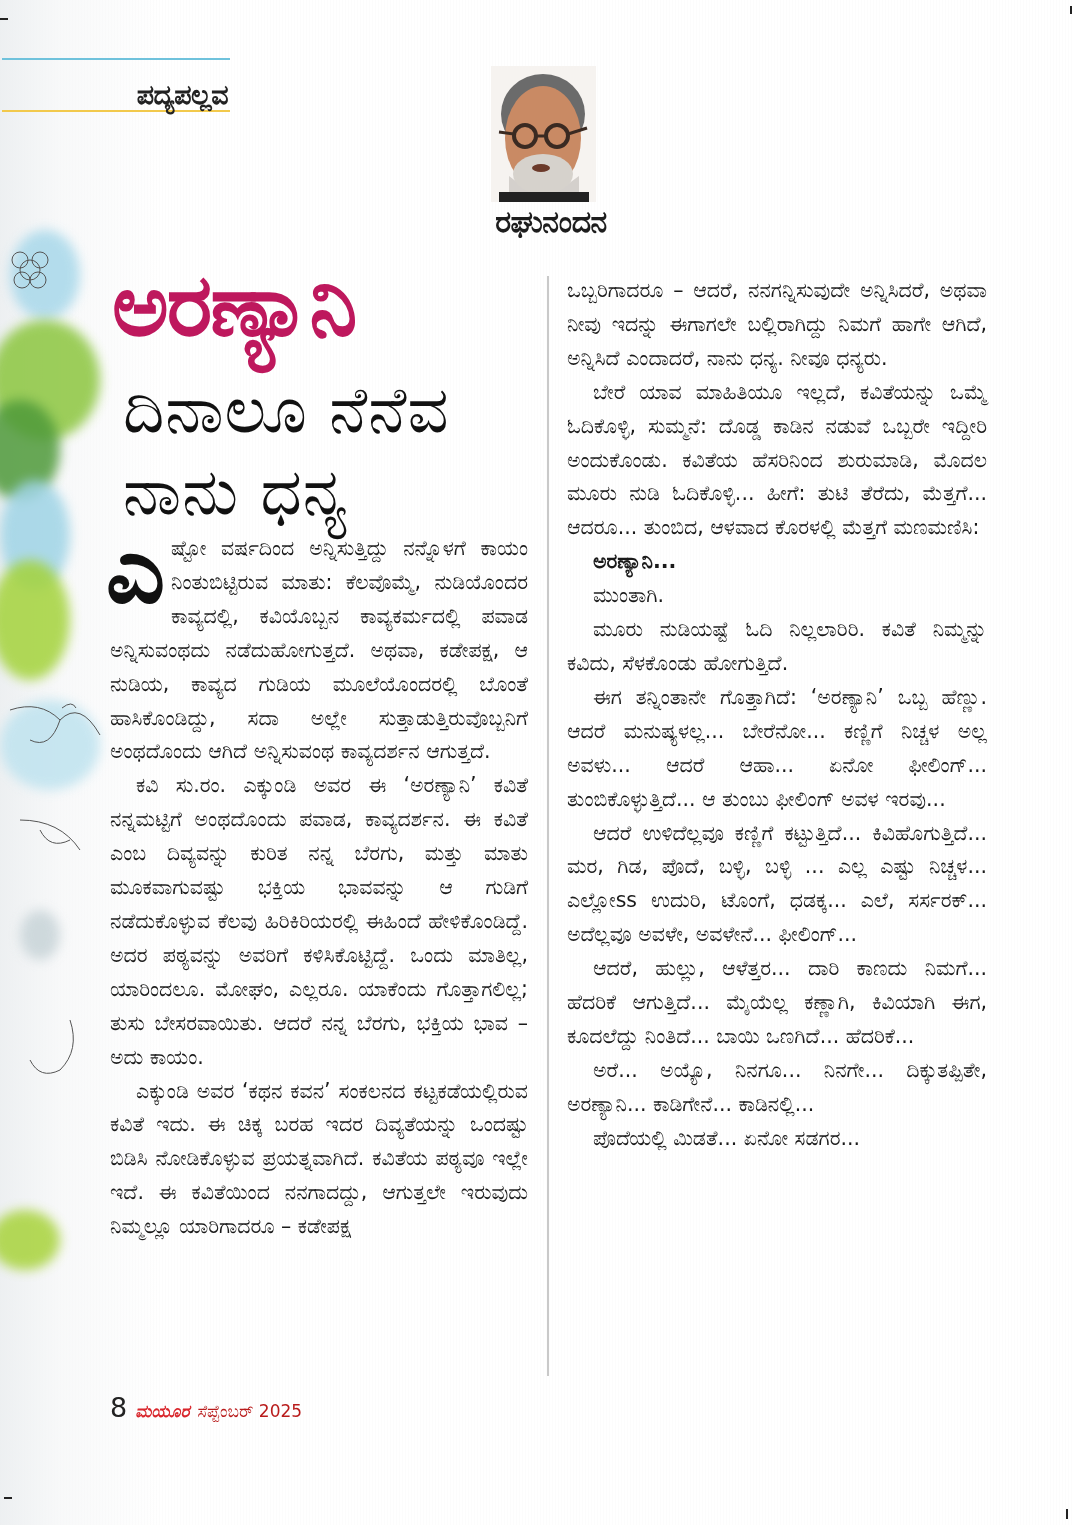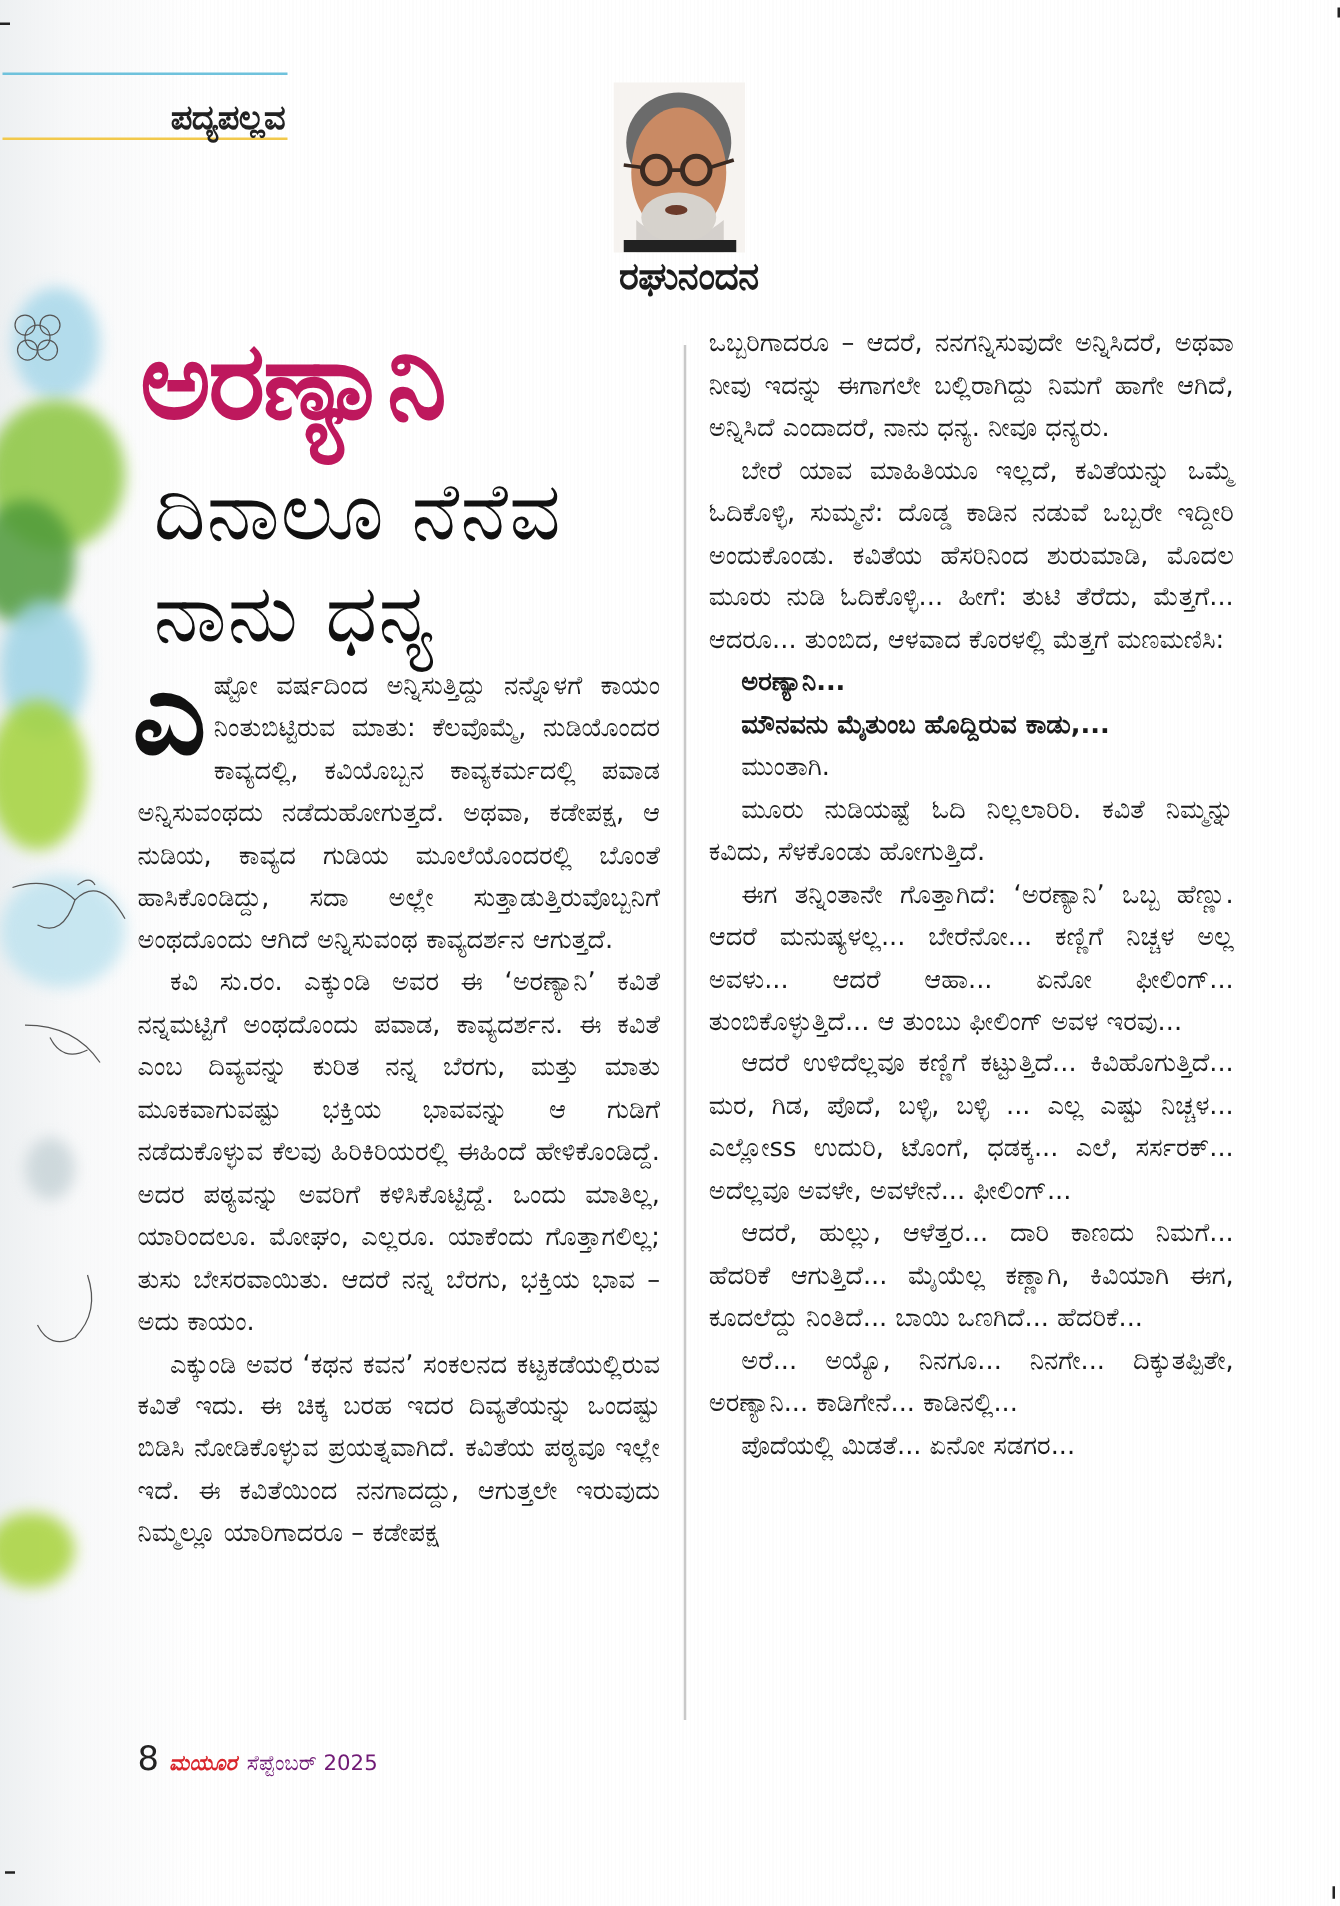--- a/index.html
+++ b/index.html
@@ -54,38 +54,38 @@
       line-height: 72px; letter-spacing: 1px;
     }
     .hs1 { top: 374px; }
     .hs2 { top: 456px; }
 
     .col {
       position: absolute; font-size: 20.5px; line-height: 33.9px; color: #1a1a1a;
       text-align: justify;
     }
     .col-left { left: 110px; top: 532px; width: 418px; }
-    .col-right { left: 567px; top: 258px; width: 420px; }
+    .col-right { left: 567px; top: 274px; width: 420px; }
     .col p { margin: 0; text-indent: 26px; }
     .col p.noindent { text-indent: 0; }
     .col p.verse { font-weight: bold; text-indent: 26px; text-align: left; }
     .col p.left { text-align: left; }
 
     .dropcap {
       float: left; font-weight: bold; font-size: 92px; line-height: 66px;
       margin: 6px 6px 0 -4px; color: #111; height: 62px;
     }
     .col-divider {
       position: absolute; left: 547px; top: 276px; width: 2px; height: 1100px; background: #c9c9c9;
     }
 
     .footer { position: absolute; left: 110px; top: 1392px; height: 34px; display: flex; align-items: baseline; gap: 8px; }
     .page-number { font-size: 27px; color: #222; }
     .magazine-name { font-weight: bold; font-size: 17px; color: #d9262c; font-style: italic; }
-    .issue-date { font-size: 17px; color: #701a75; }
+    .issue-date { font-size: 17px; color: #b91c1c; }
   </style>
 </head>
 <body>
 
 <div class="page-bg"></div>
 <div class="crop-mark cm-tl"></div>
 <div class="crop-mark cm-tr"></div>
 <div class="crop-mark cm-bl"></div>
 <div class="crop-mark cm-br"></div>
 
@@ -142,21 +142,20 @@
   <p>ಕವಿ ಸು.ರಂ. ಎಕ್ಕುಂಡಿ ಅವರ ಈ ‘ಅರಣ್ಯಾನಿ’ ಕವಿತೆ ನನ್ನಮಟ್ಟಿಗೆ ಅಂಥದೊಂದು ಪವಾಡ, ಕಾವ್ಯದರ್ಶನ. ಈ ಕವಿತೆ ಎಂಬ ದಿವ್ಯವನ್ನು ಕುರಿತ ನನ್ನ ಬೆರಗು, ಮತ್ತು ಮಾತು ಮೂಕವಾಗುವಷ್ಟು ಭಕ್ತಿಯ ಭಾವವನ್ನು ಆ ಗುಡಿಗೆ ನಡೆದುಕೊಳ್ಳುವ ಕೆಲವು ಹಿರಿಕಿರಿಯರಲ್ಲಿ ಈಹಿಂದೆ ಹೇಳಿಕೊಂಡಿದ್ದೆ. ಅದರ ಪಠ್ಯವನ್ನು ಅವರಿಗೆ ಕಳಿಸಿಕೊಟ್ಟಿದ್ದೆ. ಒಂದು ಮಾತಿಲ್ಲ, ಯಾರಿಂದಲೂ. ಮೋಘಂ, ಎಲ್ಲರೂ. ಯಾಕೆಂದು ಗೊತ್ತಾಗಲಿಲ್ಲ; ತುಸು ಬೇಸರವಾಯಿತು. ಆದರೆ ನನ್ನ ಬೆರಗು, ಭಕ್ತಿಯ ಭಾವ – ಅದು ಕಾಯಂ.</p>
   <p>ಎಕ್ಕುಂಡಿ ಅವರ ‘ಕಥನ ಕವನ’ ಸಂಕಲನದ ಕಟ್ಟಕಡೆಯಲ್ಲಿರುವ ಕವಿತೆ ಇದು. ಈ ಚಿಕ್ಕ ಬರಹ ಇದರ ದಿವ್ಯತೆಯನ್ನು ಒಂದಷ್ಟು ಬಿಡಿಸಿ ನೋಡಿಕೊಳ್ಳುವ ಪ್ರಯತ್ನವಾಗಿದೆ. ಕವಿತೆಯ ಪಠ್ಯವೂ ಇಲ್ಲೇ ಇದೆ. ಈ ಕವಿತೆಯಿಂದ ನನಗಾದದ್ದು, ಆಗುತ್ತಲೇ ಇರುವುದು ನಿಮ್ಮಲ್ಲೂ ಯಾರಿಗಾದರೂ – ಕಡೇಪಕ್ಷ</p>
 </div>
 
 <div class="col-divider"></div>
 
 <div class="col col-right" id="right-col">
   <p class="noindent">ಒಬ್ಬರಿಗಾದರೂ – ಆದರೆ, ನನಗನ್ನಿಸುವುದೇ ಅನ್ನಿಸಿದರೆ, ಅಥವಾ ನೀವು ಇದನ್ನು ಈಗಾಗಲೇ ಬಲ್ಲಿರಾಗಿದ್ದು ನಿಮಗೆ ಹಾಗೇ ಆಗಿದೆ, ಅನ್ನಿಸಿದೆ ಎಂದಾದರೆ, ನಾನು ಧನ್ಯ. ನೀವೂ ಧನ್ಯರು.</p>
   <p>ಬೇರೆ ಯಾವ ಮಾಹಿತಿಯೂ ಇಲ್ಲದೆ, ಕವಿತೆಯನ್ನು ಒಮ್ಮೆ ಓದಿಕೊಳ್ಳಿ, ಸುಮ್ಮನೆ: ದೊಡ್ಡ ಕಾಡಿನ ನಡುವೆ ಒಬ್ಬರೇ ಇದ್ದೀರಿ ಅಂದುಕೊಂಡು. ಕವಿತೆಯ ಹೆಸರಿನಿಂದ ಶುರುಮಾಡಿ, ಮೊದಲ ಮೂರು ನುಡಿ ಓದಿಕೊಳ್ಳಿ... ಹೀಗೆ: ತುಟಿ ತೆರೆದು, ಮೆತ್ತಗೆ... ಆದರೂ... ತುಂಬಿದ, ಆಳವಾದ ಕೊರಳಲ್ಲಿ ಮೆತ್ತಗೆ ಮಣಮಣಿಸಿ:</p>
   <p class="verse">ಅರಣ್ಯಾನಿ...</p>
-  <p class="verse">ಮೌನವನು ಮೈತುಂಬ ಹೊದ್ದಿರುವ ಕಾಡು,...</p>
   <p class="left">ಮುಂತಾಗಿ.</p>
   <p>ಮೂರು ನುಡಿಯಷ್ಟೆ ಓದಿ ನಿಲ್ಲಲಾರಿರಿ. ಕವಿತೆ ನಿಮ್ಮನ್ನು ಕವಿದು, ಸೆಳಕೊಂಡು ಹೋಗುತ್ತಿದೆ.</p>
   <p>ಈಗ ತನ್ನಿಂತಾನೇ ಗೊತ್ತಾಗಿದೆ: ‘ಅರಣ್ಯಾನಿ’ ಒಬ್ಬ ಹೆಣ್ಣು. ಆದರೆ ಮನುಷ್ಯಳಲ್ಲ... ಬೇರೆನೋ... ಕಣ್ಣಿಗೆ ನಿಚ್ಚಳ ಅಲ್ಲ ಅವಳು... ಆದರೆ ಆಹಾ... ಏನೋ ಫೀಲಿಂಗ್... ತುಂಬಿಕೊಳ್ಳುತ್ತಿದೆ... ಆ ತುಂಬು ಫೀಲಿಂಗ್ ಅವಳ ಇರವು...</p>
   <p>ಆದರೆ ಉಳಿದೆಲ್ಲವೂ ಕಣ್ಣಿಗೆ ಕಟ್ಟುತ್ತಿದೆ... ಕಿವಿಹೊಗುತ್ತಿದೆ... ಮರ, ಗಿಡ, ಪೊದೆ, ಬಳ್ಳಿ, ಬಳ್ಳಿ ... ಎಲ್ಲ ಎಷ್ಟು ನಿಚ್ಚಳ... ಎಲ್ಲೋss ಉದುರಿ, ಟೊಂಗೆ, ಧಡಕ್ಕ... ಎಲೆ, ಸರ್ಸರಕ್... ಅದೆಲ್ಲವೂ ಅವಳೇ, ಅವಳೇನೆ... ಫೀಲಿಂಗ್...</p>
   <p>ಆದರೆ, ಹುಲ್ಲು, ಆಳೆತ್ತರ... ದಾರಿ ಕಾಣದು ನಿಮಗೆ... ಹೆದರಿಕೆ ಆಗುತ್ತಿದೆ... ಮೈಯೆಲ್ಲ ಕಣ್ಣಾಗಿ, ಕಿವಿಯಾಗಿ ಈಗ, ಕೂದಲೆದ್ದು ನಿಂತಿದೆ... ಬಾಯಿ ಒಣಗಿದೆ... ಹೆದರಿಕೆ...</p>
   <p>ಅರೆ... ಅಯ್ಯೊ, ನಿನಗೂ... ನಿನಗೇ... ದಿಕ್ಕುತಪ್ಪಿತೇ, ಅರಣ್ಯಾನಿ... ಕಾಡಿಗೇನೆ... ಕಾಡಿನಲ್ಲಿ...</p>
   <p>ಪೊದೆಯಲ್ಲಿ ಮಿಡತೆ... ಏನೋ ಸಡಗರ...</p>
 </div>
 
 <div class="footer">

